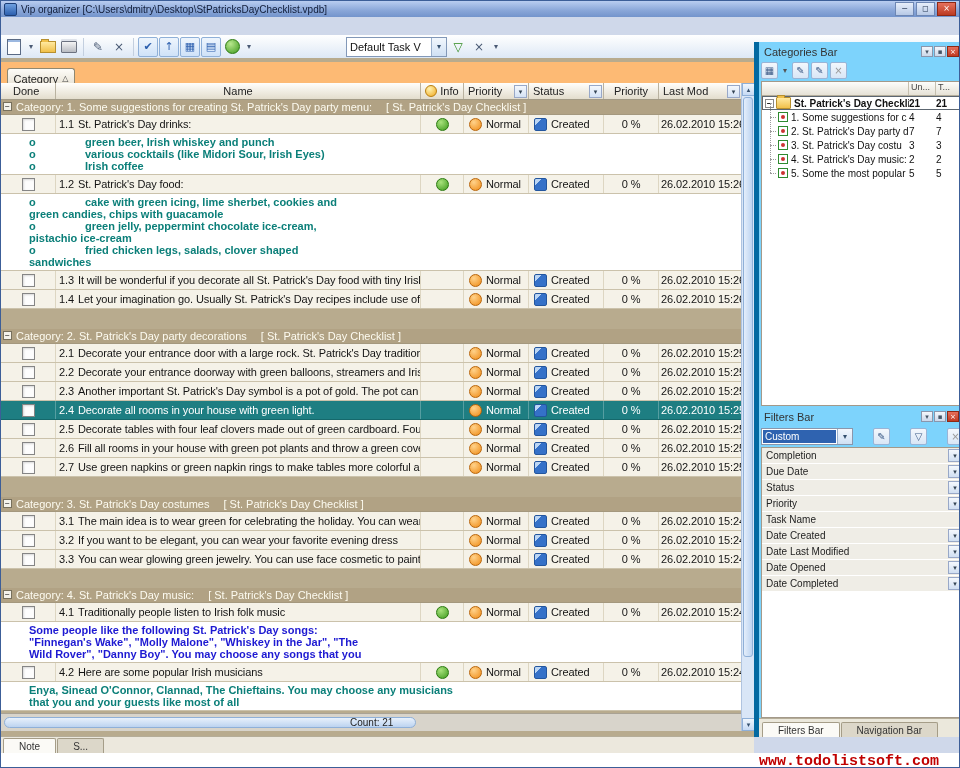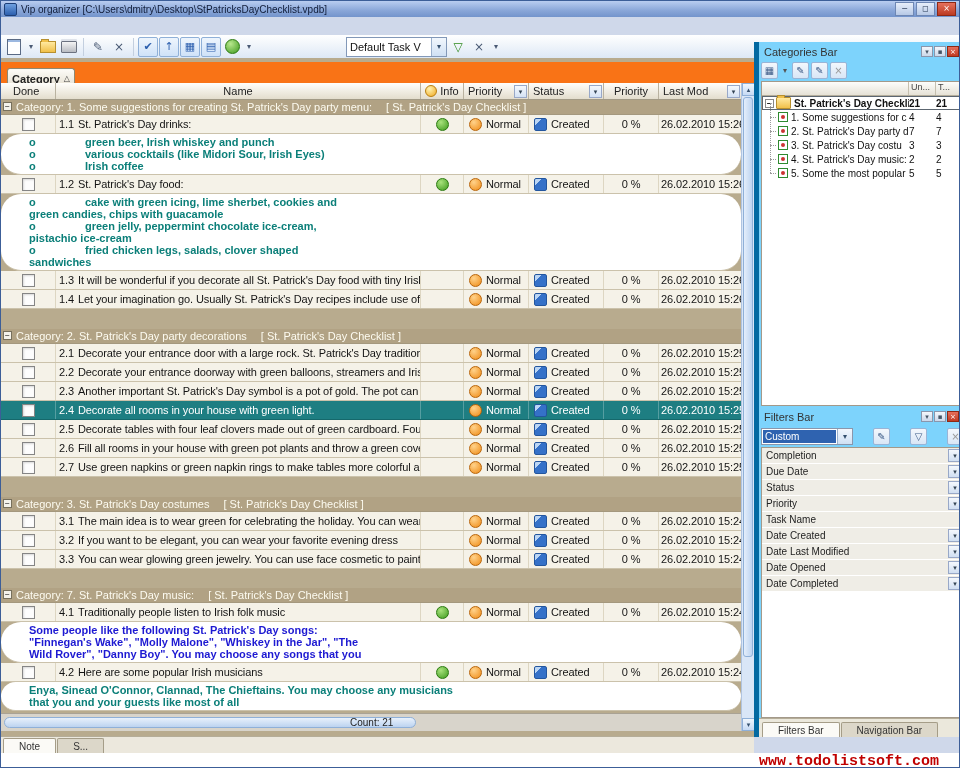--- a/index.html
+++ b/index.html
@@ -26,21 +26,21 @@
   .ic-folder::before{content:"";position:absolute;top:-3px;left:0;width:6px;height:2px;background:#f0c04a;border:1px solid #b8902e;border-bottom:none;}
   .ic-print{width:14px;height:10px;background:linear-gradient(#f4f4f4,#b9bcc2);border:1px solid #6c7280;border-radius:1px;box-shadow:0 -2px 0 #dfe3ea;}
   .ic-globe{width:13px;height:13px;border-radius:50%;background:radial-gradient(circle at 35% 30%,#b9e88e,#3f9a1e);border:1px solid #2a7a10;}
   .sep{width:1px;height:18px;background:#c3cfdf;margin:0 3px;flex:none;}
   .combo{display:flex;height:18px;border:1px solid #8298b8;background:#fff;align-items:center;margin-left:90px;}
   .combo .cval{padding:0 3px;font-size:11px;width:78px;overflow:hidden;white-space:nowrap;color:#111;}
   .cbtn{width:15px;height:100%;background:linear-gradient(#f2f7fd,#cfe0f4);border-left:1px solid #9ab0cc;font-size:8px;display:flex;align-items:center;justify-content:center;font-family:"DejaVu Sans",sans-serif;color:#35506e;box-sizing:border-box;}
 
   
   .main{position:absolute;top:57px;left:0;width:753px;height:695px;background:#b8ab8e;}
-  .catband{position:absolute;top:4px;left:0;right:0;height:25px;background:#f97316;border-bottom:1px solid #9d917a;font-weight:bold;}
+  .catband{position:absolute;top:4px;left:0;right:0;height:25px;background:#fdba74;border-bottom:1px solid #9d917a;}
   .cattab{position:absolute;left:6px;bottom:-1px;width:66px;height:19px;background:linear-gradient(#fdfcf8,#e4decf);border:1px solid #8f8871;border-bottom:none;border-radius:3px 3px 0 0;font-size:11px;display:flex;align-items:center;justify-content:center;gap:4px;color:#222;}
   .sortglyph{font-family:"DejaVu Sans",sans-serif;font-size:8px;color:#444;}
 
   .gridheader{position:absolute;top:25px;left:0;width:740px;height:17px;display:flex;background:linear-gradient(#fffefb,#e3ddcd);border-bottom:1px solid #a29a86;font-size:11px;color:#222;box-sizing:border-box;}
   .hcell{border-right:1px solid #b9b2a0;display:flex;align-items:center;box-sizing:border-box;padding:0 2px;position:relative;overflow:hidden;white-space:nowrap;}
   .h-done{width:55px;padding-left:12px;}
   .h-name{flex:1;justify-content:center;}
   .h-info{width:43px;justify-content:center;gap:3px;}
   .h-pri{width:65px;padding-left:4px;}
   .h-status{width:75px;padding-left:4px;}
@@ -62,21 +62,21 @@
   .c-status{width:75px;padding-left:5px;gap:4px;}
   .c-comp{width:55px;justify-content:center;}
   .c-mod{width:82px;padding-left:2px;border-right:none;}
   .tnum{margin-right:4px;}
   .cbx{width:11px;height:11px;background:#fdfdfd;border:1px solid #858585;box-shadow:inset 1px 1px 2px #d8d8d8;flex:none;}
   .noteico{width:11px;height:11px;border-radius:50%;background:radial-gradient(circle at 35% 30%,#a8e27c,#3f9a1e);border:1px solid #2a7a10;flex:none;}
   .prio{width:11px;height:11px;border-radius:50%;background:radial-gradient(circle at 35% 30%,#ffd28a,#ef8b16);border:1px solid #b9650a;flex:none;}
   .stico{width:11px;height:11px;border-radius:2px;background:linear-gradient(135deg,#bcd6f4 30%,#3571c8 31%);border:1px solid #23569e;flex:none;}
   .sel{background:#1e7e82;color:#fff;border-bottom-color:#15686b;}
   .sel .cell{border-right-color:rgba(255,255,255,0.25);}
-  .note{background:#fff;border-bottom:1px solid #cbc2ab;padding:2px 0 2px 28px;font-weight:bold;font-size:11px;line-height:12px;border-radius:20px;}
+  .note{background:#fff;border-bottom:1px solid #cbc2ab;padding:2px 0 2px 28px;font-weight:bold;font-size:11px;line-height:12px;}
   .nline{white-space:pre;tab-size:56px;-moz-tab-size:56px;}
   .note.teal{color:#0b7f79;}
   .note.blue{color:#1d19d2;}
   .ggap{height:20px;}
   .ggap.g19{height:19px;}
 
   .gridfooter{position:absolute;top:655px;left:0;width:740px;height:18px;background:#d8d4cb;border-top:1px solid #a9a294;box-sizing:border-box;}
   .hthumb{position:absolute;left:3px;top:3px;width:412px;height:11px;background:linear-gradient(#e8f1fc,#bcd3f0);border:1px solid #8fb0d8;border-radius:6px;box-sizing:border-box;}
   .count{position:absolute;left:349px;top:3px;font-size:10px;color:#222;}
 
@@ -518,21 +518,21 @@
           <div class="cell c-status">
             <span class="stico"></span>
             <span>Created</span>
           </div>
           <div class="cell c-comp">0 %</div>
           <div class="cell c-mod">26.02.2010 15:24</div>
         </div>
         <div class="ggap g19"></div>
         <div class="ghdr">
           <span class="minus">−</span>
-          <span>Category: 7. St. Patrick's Day music:</span>
+          <span>Category: 4. St. Patrick's Day music:</span>
           <span class="ghdr-tag">[ St. Patrick's Day Checklist ]</span>
         </div>
         <div class="trow">
           <div class="cell c-done">
             <span class="cbx"></span>
           </div>
           <div class="cell c-name">
             <span class="tnum">4.1</span>
             <span class="tname">Traditionally people listen to Irish folk music</span>
           </div>

